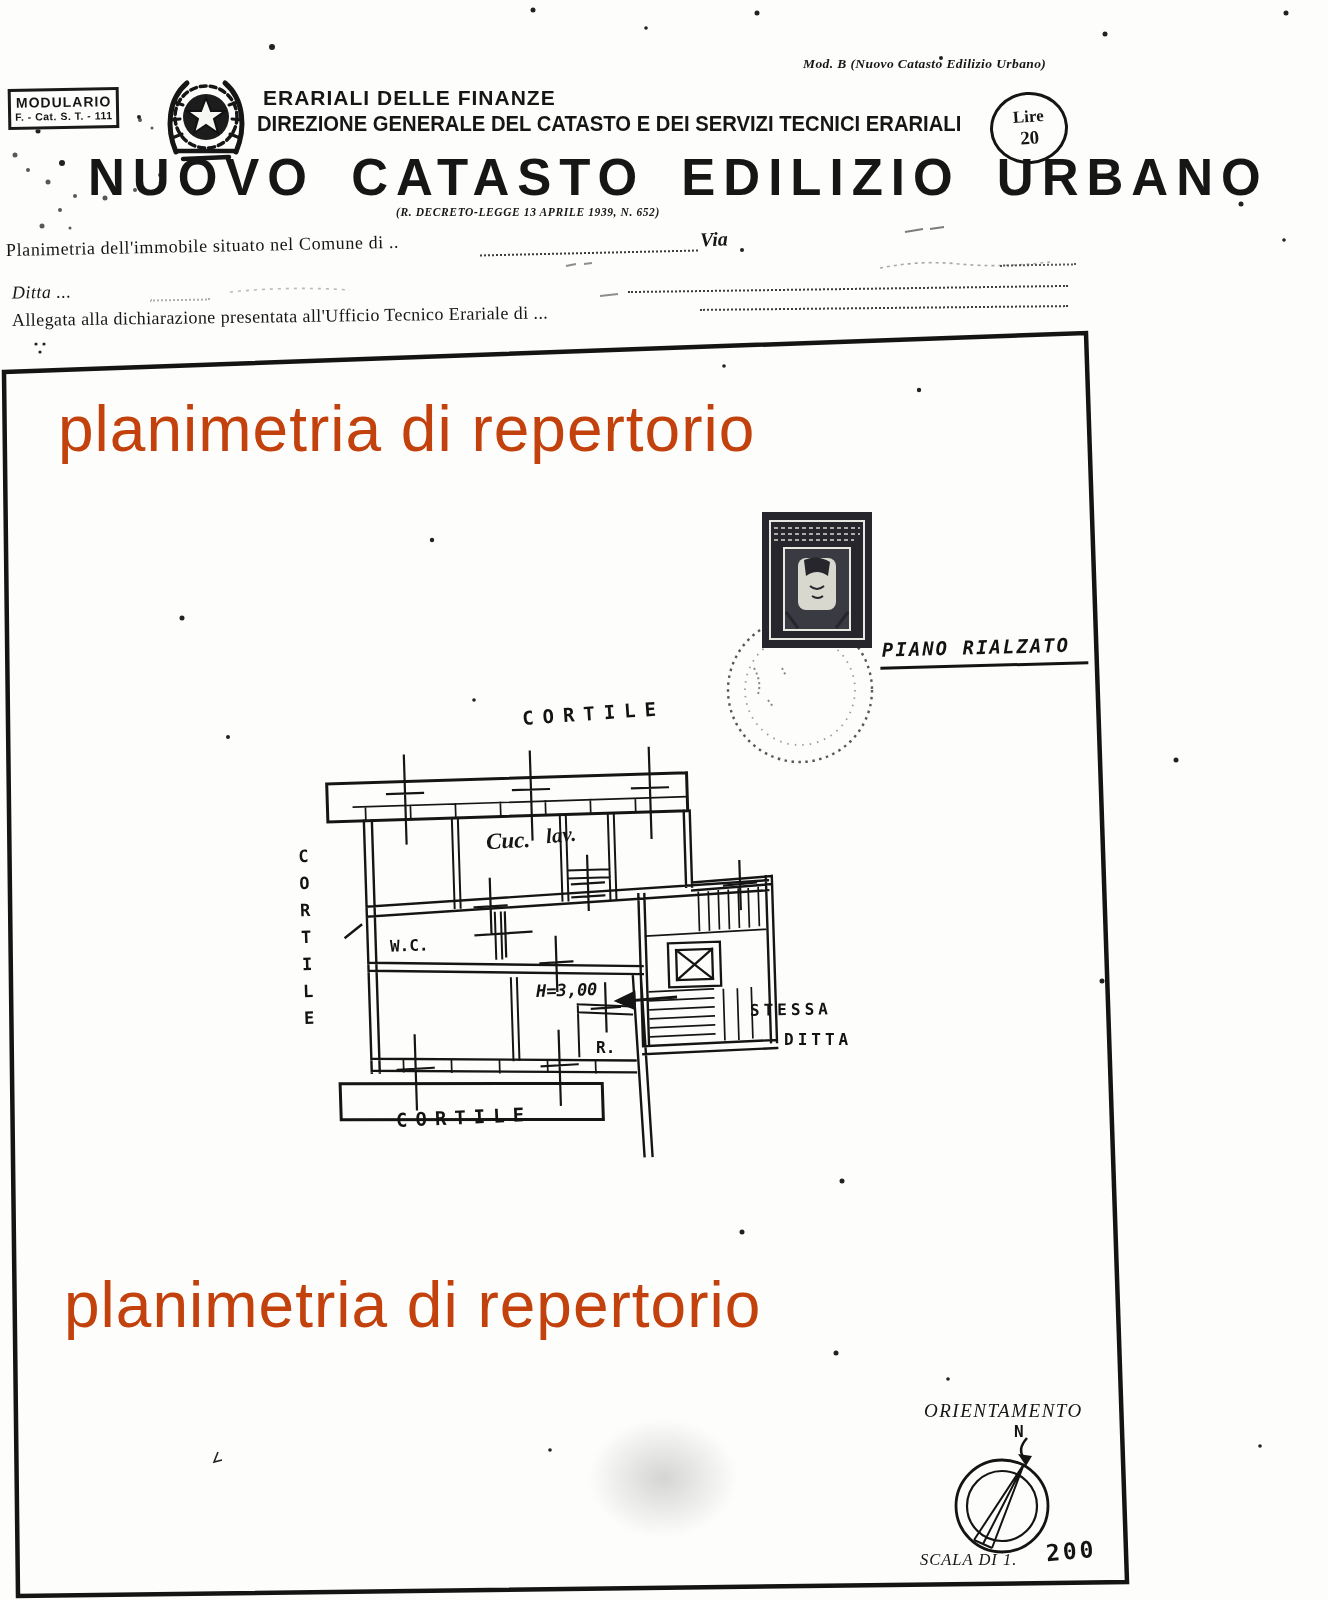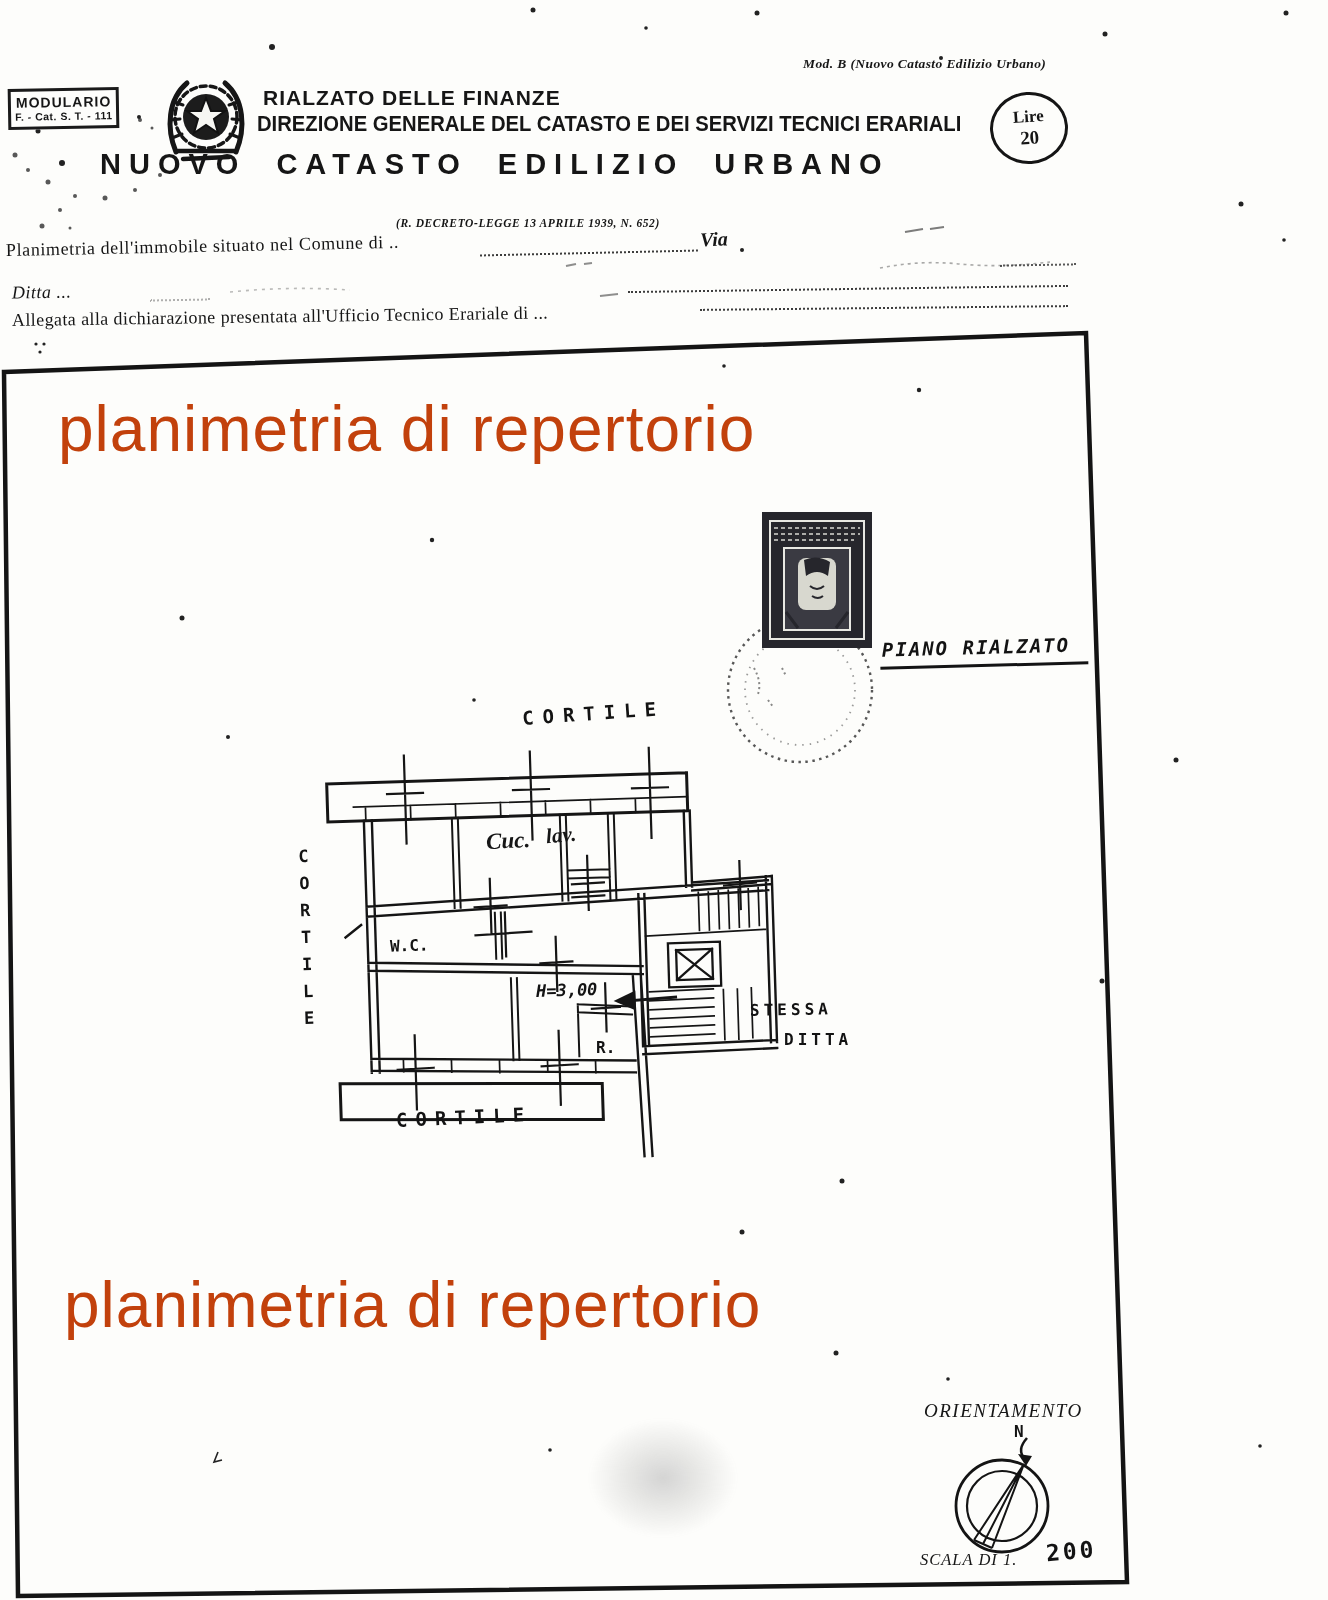--- a/index.html
+++ b/index.html
@@ -183,28 +183,28 @@
     <div class="l2">F. - Cat. S. T. - 111</div>
   </div>
 
   <div class="abs serif" style="left:803px;top:56px;font-size:13.5px;font-weight:bold;font-style:italic;letter-spacing:.4px;">Mod. B (Nuovo Catasto Edilizio Urbano)</div>
 
   <div class="abs lire" style="left:990px;top:92px;">
     <div class="a">Lire</div>
     <div class="b">20</div>
   </div>
 
-  <div class="abs sans" style="left:263px;top:86px;font-size:21px;font-weight:bold;letter-spacing:1px;white-space:nowrap;">RIALZATO DELLE FINANZE</div>
+  <div class="abs sans" style="left:263px;top:86px;font-size:21px;font-weight:bold;letter-spacing:1px;white-space:nowrap;">ERARIALI DELLE FINANZE</div>
 
   <div class="abs sans" style="left:257px;top:111px;font-size:22px;font-weight:bold;white-space:nowrap;
               transform:scaleX(.92);transform-origin:left center;">DIREZIONE GENERALE DEL CATASTO E DEI SERVIZI TECNICI ERARIALI</div>
 
-  <div class="abs sans" style="left:100px;top:148px;font-size:29px;font-weight:bold;letter-spacing:8px;word-spacing:14px;white-space:nowrap;">NUOVO CATASTO EDILIZIO URBANO</div>
-
-  <div class="abs serif" style="left:396px;top:206px;font-size:11.5px;font-weight:bold;font-style:italic;letter-spacing:.6px;white-space:nowrap;margin-top:11px;">(R. DECRETO-LEGGE 13 APRILE 1939, N. 652)</div>
+  <div class="abs sans" style="left:88px;top:148px;font-size:51px;font-weight:bold;letter-spacing:8px;word-spacing:14px;white-space:nowrap;">NUOVO CATASTO EDILIZIO URBANO</div>
+
+  <div class="abs serif" style="left:396px;top:206px;font-size:11.5px;font-weight:bold;font-style:italic;letter-spacing:.6px;white-space:nowrap;">(R. DECRETO-LEGGE 13 APRILE 1939, N. 652)</div>
 
   <div class="abs serif" style="left:6px;top:240px;font-size:18px;white-space:nowrap;transform:rotate(-1.2deg);transform-origin:left center;letter-spacing:.6px;">Planimetria dell'immobile situato nel Comune di ..</div>
   <div class="abs dotline" style="left:480px;top:252px;width:218px;transform:rotate(-1.3deg);"></div>
   <div class="abs serif" style="left:700px;top:228px;font-size:20px;font-style:italic;font-weight:bold;transform:rotate(-2deg);">Via</div>
   <div class="abs" style="left:740px;top:248px;width:4px;height:4px;background:#222;border-radius:50%;"></div>
   <div class="abs dotline" style="left:1000px;top:264px;width:76px;transform:rotate(-1deg);opacity:.85;"></div>
 
   <div class="abs serif" style="left:12px;top:282px;font-size:18px;font-style:italic;letter-spacing:.5px;transform:rotate(-1deg);">Ditta ...</div>
   <div class="abs dotline" style="left:150px;top:299px;width:60px;opacity:.4;transform:rotate(-1deg);"></div>
   <div class="abs dotline" style="left:628px;top:288px;width:440px;transform:rotate(-.8deg);"></div>

